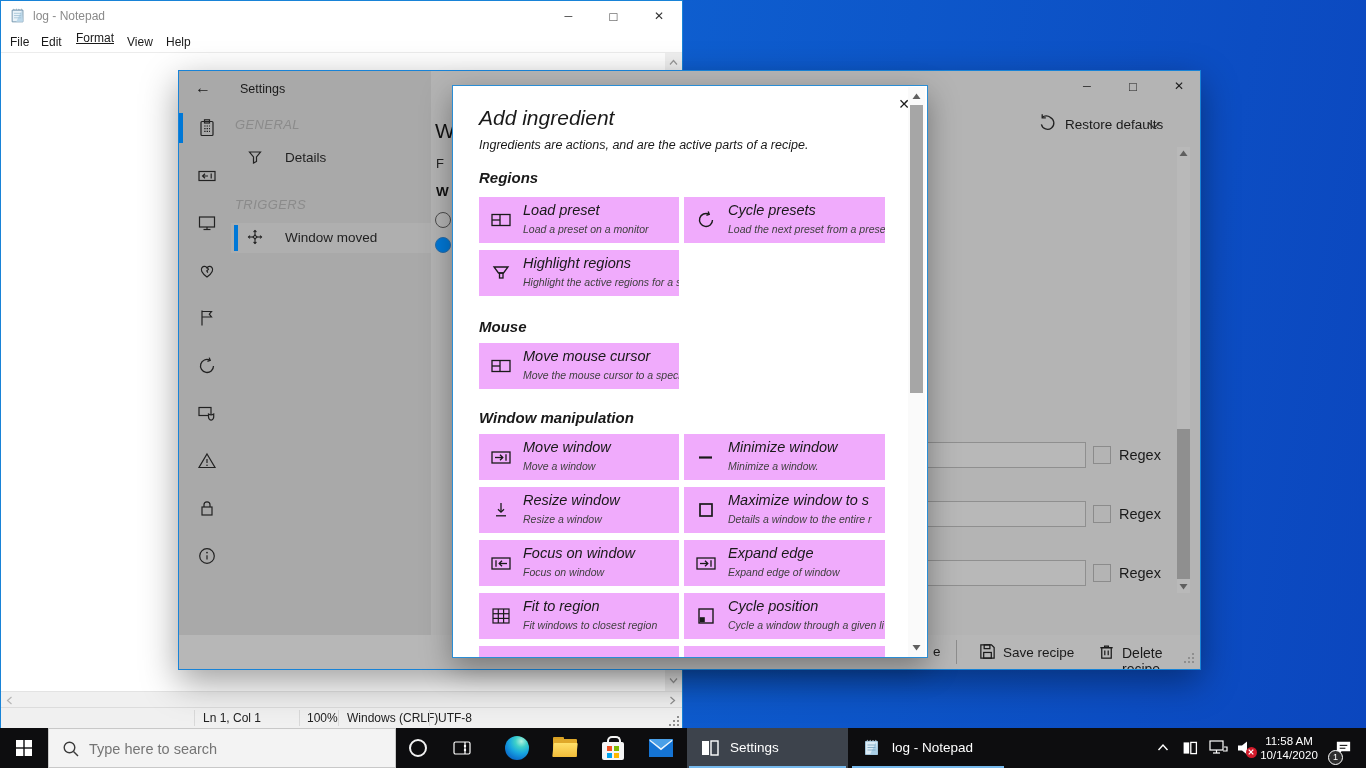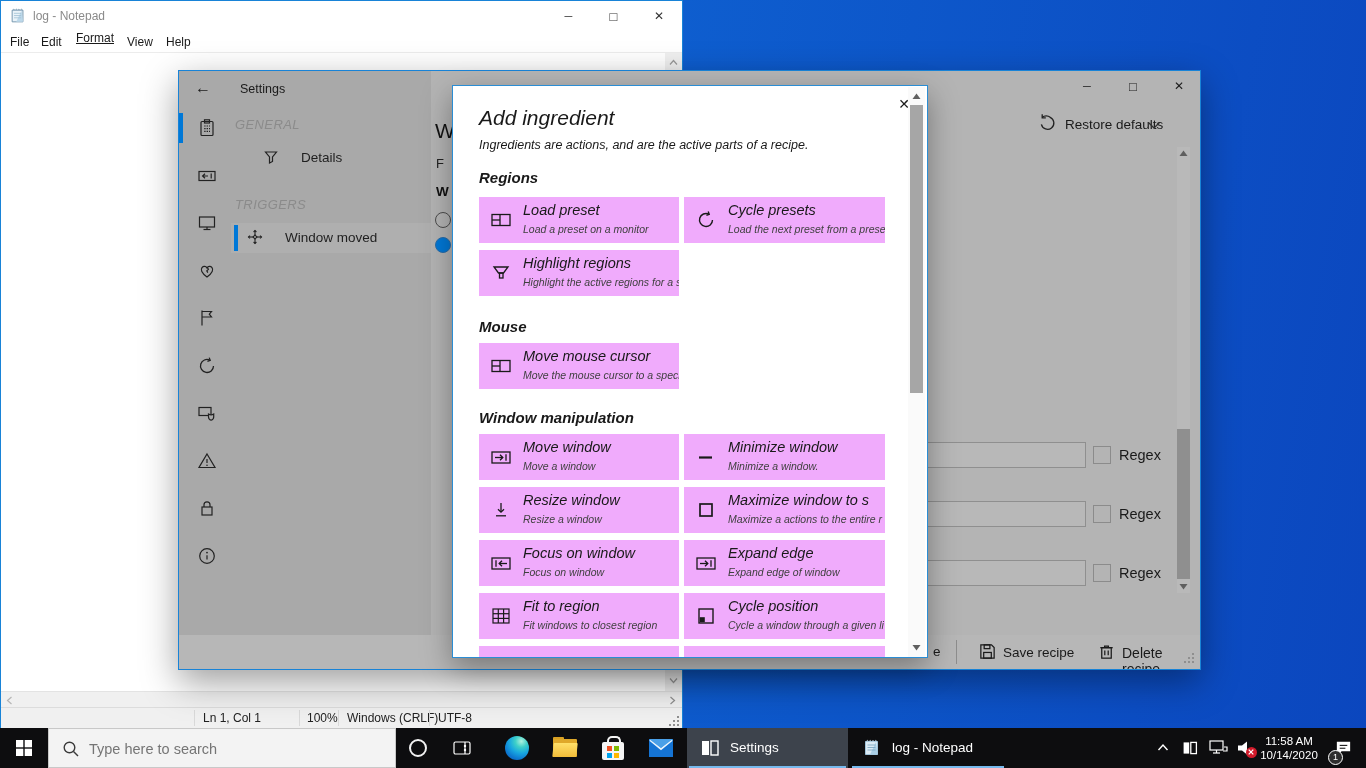--- a/index.html
+++ b/index.html
@@ -168,21 +168,21 @@
     </span>
     <span class="ps" style="left:18px;top:475px;">
       <svg width="20" height="20" viewBox="0 0 20 20" fill="none" stroke="#222" stroke-width="1.2">
           <circle cx="10" cy="10" r="7.3"></circle>
           <line x1="10" y1="9.2" x2="10" y2="13.6"></line>
           <circle cx="10" cy="6.6" r="0.9" fill="#222" stroke="none"></circle>
         </svg>
     </span>
 
     <span class="ps navhdr" style="left:56px;top:46px;">GENERAL</span>
-    <div class="ps" style="left:68px;top:72px;width:200px;height:30px;">
+    <div class="ps" style="left:52px;top:72px;width:200px;height:30px;">
       <span class="ps" style="left:16px;top:6px;">
         <svg width="16" height="16" viewBox="0 0 16 16" fill="none" stroke="#222" stroke-width="1.2">
             <path d="M2.5 3 H13.5 L9.5 8 V12.5 L6.5 14 V8 Z"></path>
           </svg>
       </span>
       <span class="ps navlbl" style="left:54px;top:7px;">Details</span>
     </div>
     <span class="ps navhdr" style="left:56px;top:126px;">TRIGGERS</span>
     <div class="ps" style="left:52px;top:152px;width:200px;height:30px;background:rgba(255,255,255,.07);">
       <div class="ps" style="left:3px;top:2px;width:4px;height:26px;background:#0078d7;"></div>
@@ -377,21 +377,21 @@
           <span class="ing-t">Resize window</span>
           <span class="ing-d">Resize a window</span>
         </div>
         <div class="ing">
           <span class="ing-ico">
               <svg width="22" height="22" viewBox="0 0 22 22" fill="none" stroke="#1a1a1a" stroke-width="1.7">
                 <rect x="5" y="5" width="12" height="12"></rect>
               </svg>
             </span>
           <span class="ing-t">Maximize window to s</span>
-          <span class="ing-d">Maximize a actions to the entire r</span>
+          <span class="ing-d">Details a window to the entire r</span>
         </div>
         <div class="ing">
           <span class="ing-ico">
               <svg width="22" height="22" viewBox="0 0 22 22" fill="none" stroke="#1a1a1a" stroke-width="1.3">
                 <rect x="2" y="6" width="18" height="11"></rect>
                 <line x1="6" y1="8.2" x2="6" y2="14.8"></line>
                 <line x1="9.5" y1="11.5" x2="17" y2="11.5"></line>
                 <path d="M12 8.8 L9.2 11.5 L12 14.2"></path>
               </svg>
             </span>

